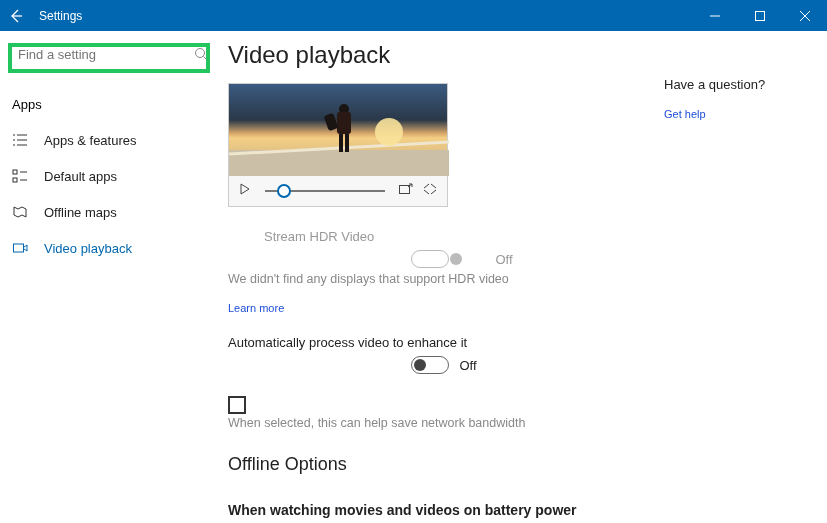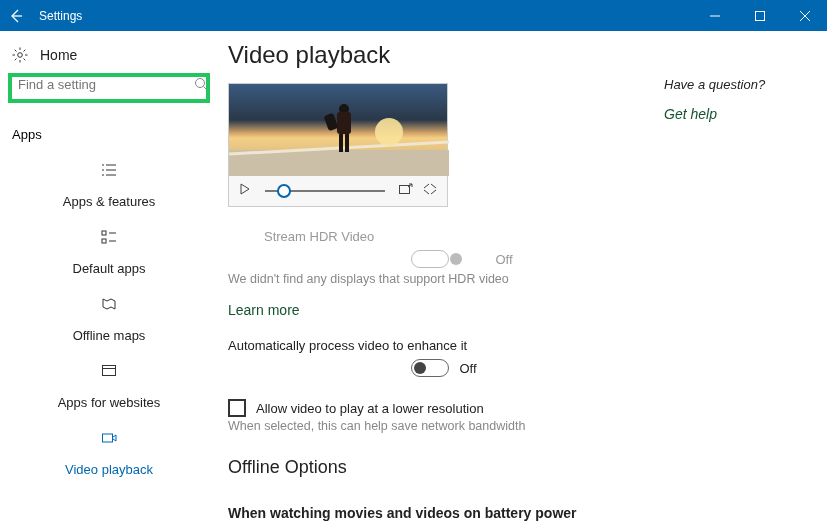--- a/index.html
+++ b/index.html
@@ -8,46 +8,46 @@
   .titlebar .back { width: 31px; height: 31px; display: flex; align-items: center; justify-content: center; }
   .titlebar .appname { padding-left: 8px; font-size: 12px; }
   .titlebar .wincontrols { position: absolute; right: 0; top: 0; display: flex; }
   .titlebar .wincontrols div { width: 45px; height: 31px; display: flex; align-items: center; justify-content: center; }
   .content { display: flex; height: calc(100% - 31px); }
   .sidebar { width: 218px; padding: 12px 8px 0 8px; flex-shrink: 0; }
   .home { display: flex; align-items: center; padding: 4px 4px 10px 4px; gap: 12px; font-size: 14px; }
   .search { border: 4px solid #22c55e; height: 30px; display: flex; align-items: flex-start; padding: 0 6px; margin-bottom: 20px; color: #888; }
   .search input { border: none; flex: 1; font-size: 13px; outline: none; color: #333; }
   .cathdr { font-size: 13px; color: #000000; padding: 4px; margin-bottom: 6px; }
-  .navitem { display: flex; align-items: center; gap: 16px; padding: 10px 4px; font-size: 13px; cursor: pointer; flex-direction: column; }
+  .navitem { display: flex; align-items: center; gap: 16px; padding: 10px 4px; font-size: 13px; cursor: pointer; }
   .navitem.active { color: #0067b0; }
   .navicon { width: 16px; height: 16px; display: flex; align-items: center; justify-content: center; }
   .main { flex: 1; padding: 10px 0 0 10px; overflow-y: auto; display: flex; }
   .mainbody { width: 432px; }
   h1 { font-weight: 400; font-size: 24px; margin-bottom: 14px; }
   .video { width: 220px; height: 124px; border: 1px solid #ccc; background: #eee; display: flex; flex-direction: column; }
   .vimg { flex: 1; background: linear-gradient(180deg, #3a5a80 0%, #2a3848 40%, #d8a86a 55%, #f4cf84 60%, #c3ab86 100%); position: relative; }
   .vimg svg { position: absolute; }
   .vctrl { height: 32px; border-top: 1px solid #ccc; background: #f7f7f7; display: flex; align-items: center; padding: 0 10px; gap: 10px; }
   .vtrack { flex: 1; height: 2px; background: #777; position: relative; margin: 0 4px; }
   .vthumb { position: absolute; left: 12px; top: -6px; width: 14px; height: 14px; border-radius: 50%; border: 2px solid #0067b0; background: #fff; }
   .sectionlabel { font-size: 13px; margin-top: 22px; display: block; }
   .disabled { color: #999; margin-left: 36px; }
   .toggle { display: flex; align-items: center; gap: 10px; margin: 6px 0 4px 0; justify-content: center; }
   .toggle-track { width: 38px; height: 18px; border-radius: 10px; border: 1px solid #666; position: relative; background: #fff; }
   .toggle-track.disabled { border-color: #bbb; }
   .toggle-knob { position: absolute; left: 2px; top: 2px; width: 12px; height: 12px; border-radius: 50%; background: #444; }
   .toggle-knob.disabled { background: #bbb; }
   .helper { color: #888; font-size: 12.5px; margin-top: 2px; }
-  .link { color: #14532d; font-size: 14px; display: inline-block; margin-top: 16px; cursor: pointer; }
+  .link { color: #1d4ed8; font-size: 11px; display: inline-block; margin-top: 16px; cursor: pointer; }
   .check { display: flex; align-items: center; gap: 10px; margin-top: 22px; }
   .check-box { width: 18px; height: 18px; border: 2px solid #333; flex-shrink: 0; }
   h2 { font-weight: 400; font-size: 18px; margin-top: 24px; }
   .subl { font-size: 14px; margin-top: 27px; display: block; font-weight: bold; }
-  .rightcol { padding-left: 4px; padding-top: 36px; font-style: italic; }
+  .rightcol { padding-left: 4px; padding-top: 36px; }
   .rc-title { font-size: 13px; margin-bottom: 14px; }
 </style>
 </head>
 <body>
 
 <div class="titlebar">
   <div class="back">
     <svg width="16" height="16" viewBox="0 0 16 16">
         <path d="M10 2 L4 8 L10 14" stroke="#fff" stroke-width="1.3" fill="none"></path>
         <path d="M4 8 H14" stroke="#fff" stroke-width="1.3"></path>
@@ -69,38 +69,20 @@
         <svg width="10" height="10">
           <line x1="0" y1="0" x2="10" y2="10" stroke="#fff" stroke-width="1"></line>
           <line x1="10" y1="0" x2="0" y2="10" stroke="#fff" stroke-width="1"></line>
         </svg>
       </div>
   </div>
 </div>
 
 <div class="content">
   <div class="sidebar">
-    <div class="home">
-      <span class="navicon">
-        <svg width="16" height="16" viewBox="0 0 16 16">
-            <circle cx="8" cy="8" r="2.3" stroke="#333" fill="none"></circle>
-            <g stroke="#333">
-              <line x1="8" y1="0.5" x2="8" y2="3"></line>
-              <line x1="8" y1="13" x2="8" y2="15.5"></line>
-              <line x1="0.5" y1="8" x2="3" y2="8"></line>
-              <line x1="13" y1="8" x2="15.5" y2="8"></line>
-              <line x1="2.7" y1="2.7" x2="4.5" y2="4.5"></line>
-              <line x1="11.5" y1="11.5" x2="13.3" y2="13.3"></line>
-              <line x1="2.7" y1="13.3" x2="4.5" y2="11.5"></line>
-              <line x1="11.5" y1="4.5" x2="13.3" y2="2.7"></line>
-            </g>
-          </svg>
-      </span>
-      <span>Home</span>
-    </div>
     <div class="search">
       <input placeholder="Find a setting" style="">
       <span><svg width="14" height="14" viewBox="0 0 14 14">
             <circle cx="6" cy="6" r="4.5" stroke="#888" fill="none"></circle>
             <line x1="9.5" y1="9.5" x2="13" y2="13" stroke="#888"></line>
           </svg></span>
     </div>
     <div class="cathdr">Apps</div>
 
     <div class="navitem">
@@ -131,29 +113,20 @@
         </span>
       <span>Default apps</span>
     </div>
     <div class="navitem">
       <span class="navicon">
           <svg width="16" height="16">
             <path d="M2 3 L6 5 L10 3 L14 5 V13 L10 11 L6 13 L2 11 Z" stroke="#333" fill="none"></path>
           </svg>
         </span>
       <span>Offline maps</span>
-    </div>
-    <div class="navitem">
-      <span class="navicon">
-          <svg width="16" height="16">
-            <rect x="1.5" y="2.5" width="13" height="10" stroke="#333" fill="none"></rect>
-            <line x1="1.5" y1="5.5" x2="14.5" y2="5.5" stroke="#333"></line>
-          </svg>
-        </span>
-      <span>Apps for websites</span>
     </div>
     <div class="navitem active">
       <span class="navicon">
           <svg width="16" height="16">
             <rect x="1.5" y="4" width="10" height="8" stroke="#0067b0" fill="none"></rect>
             <path d="M12 7 L15 5 V11 L12 9" stroke="#0067b0" fill="none"></path>
           </svg>
         </span>
       <span>Video playback</span>
     </div>
@@ -208,21 +181,20 @@
       <span class="sectionlabel" style="margin-top:20px;">Automatically process video to enhance it</span>
       <div class="toggle">
         <div class="toggle-track">
             <div class="toggle-knob"></div>
           </div>
         <span>Off</span>
       </div>
 
       <div class="check">
         <div class="check-box"></div>
-        <span>Allow video to play at a lower resolution</span>
       </div>
       <div class="helper">When selected, this can help save network bandwidth</div>
 
       <h2>Offline Options</h2>
       <span class="subl">When watching movies and videos on battery power</span>
       
     </div>
 
     <div class="rightcol">
       <div class="rc-title">Have a question?</div>

